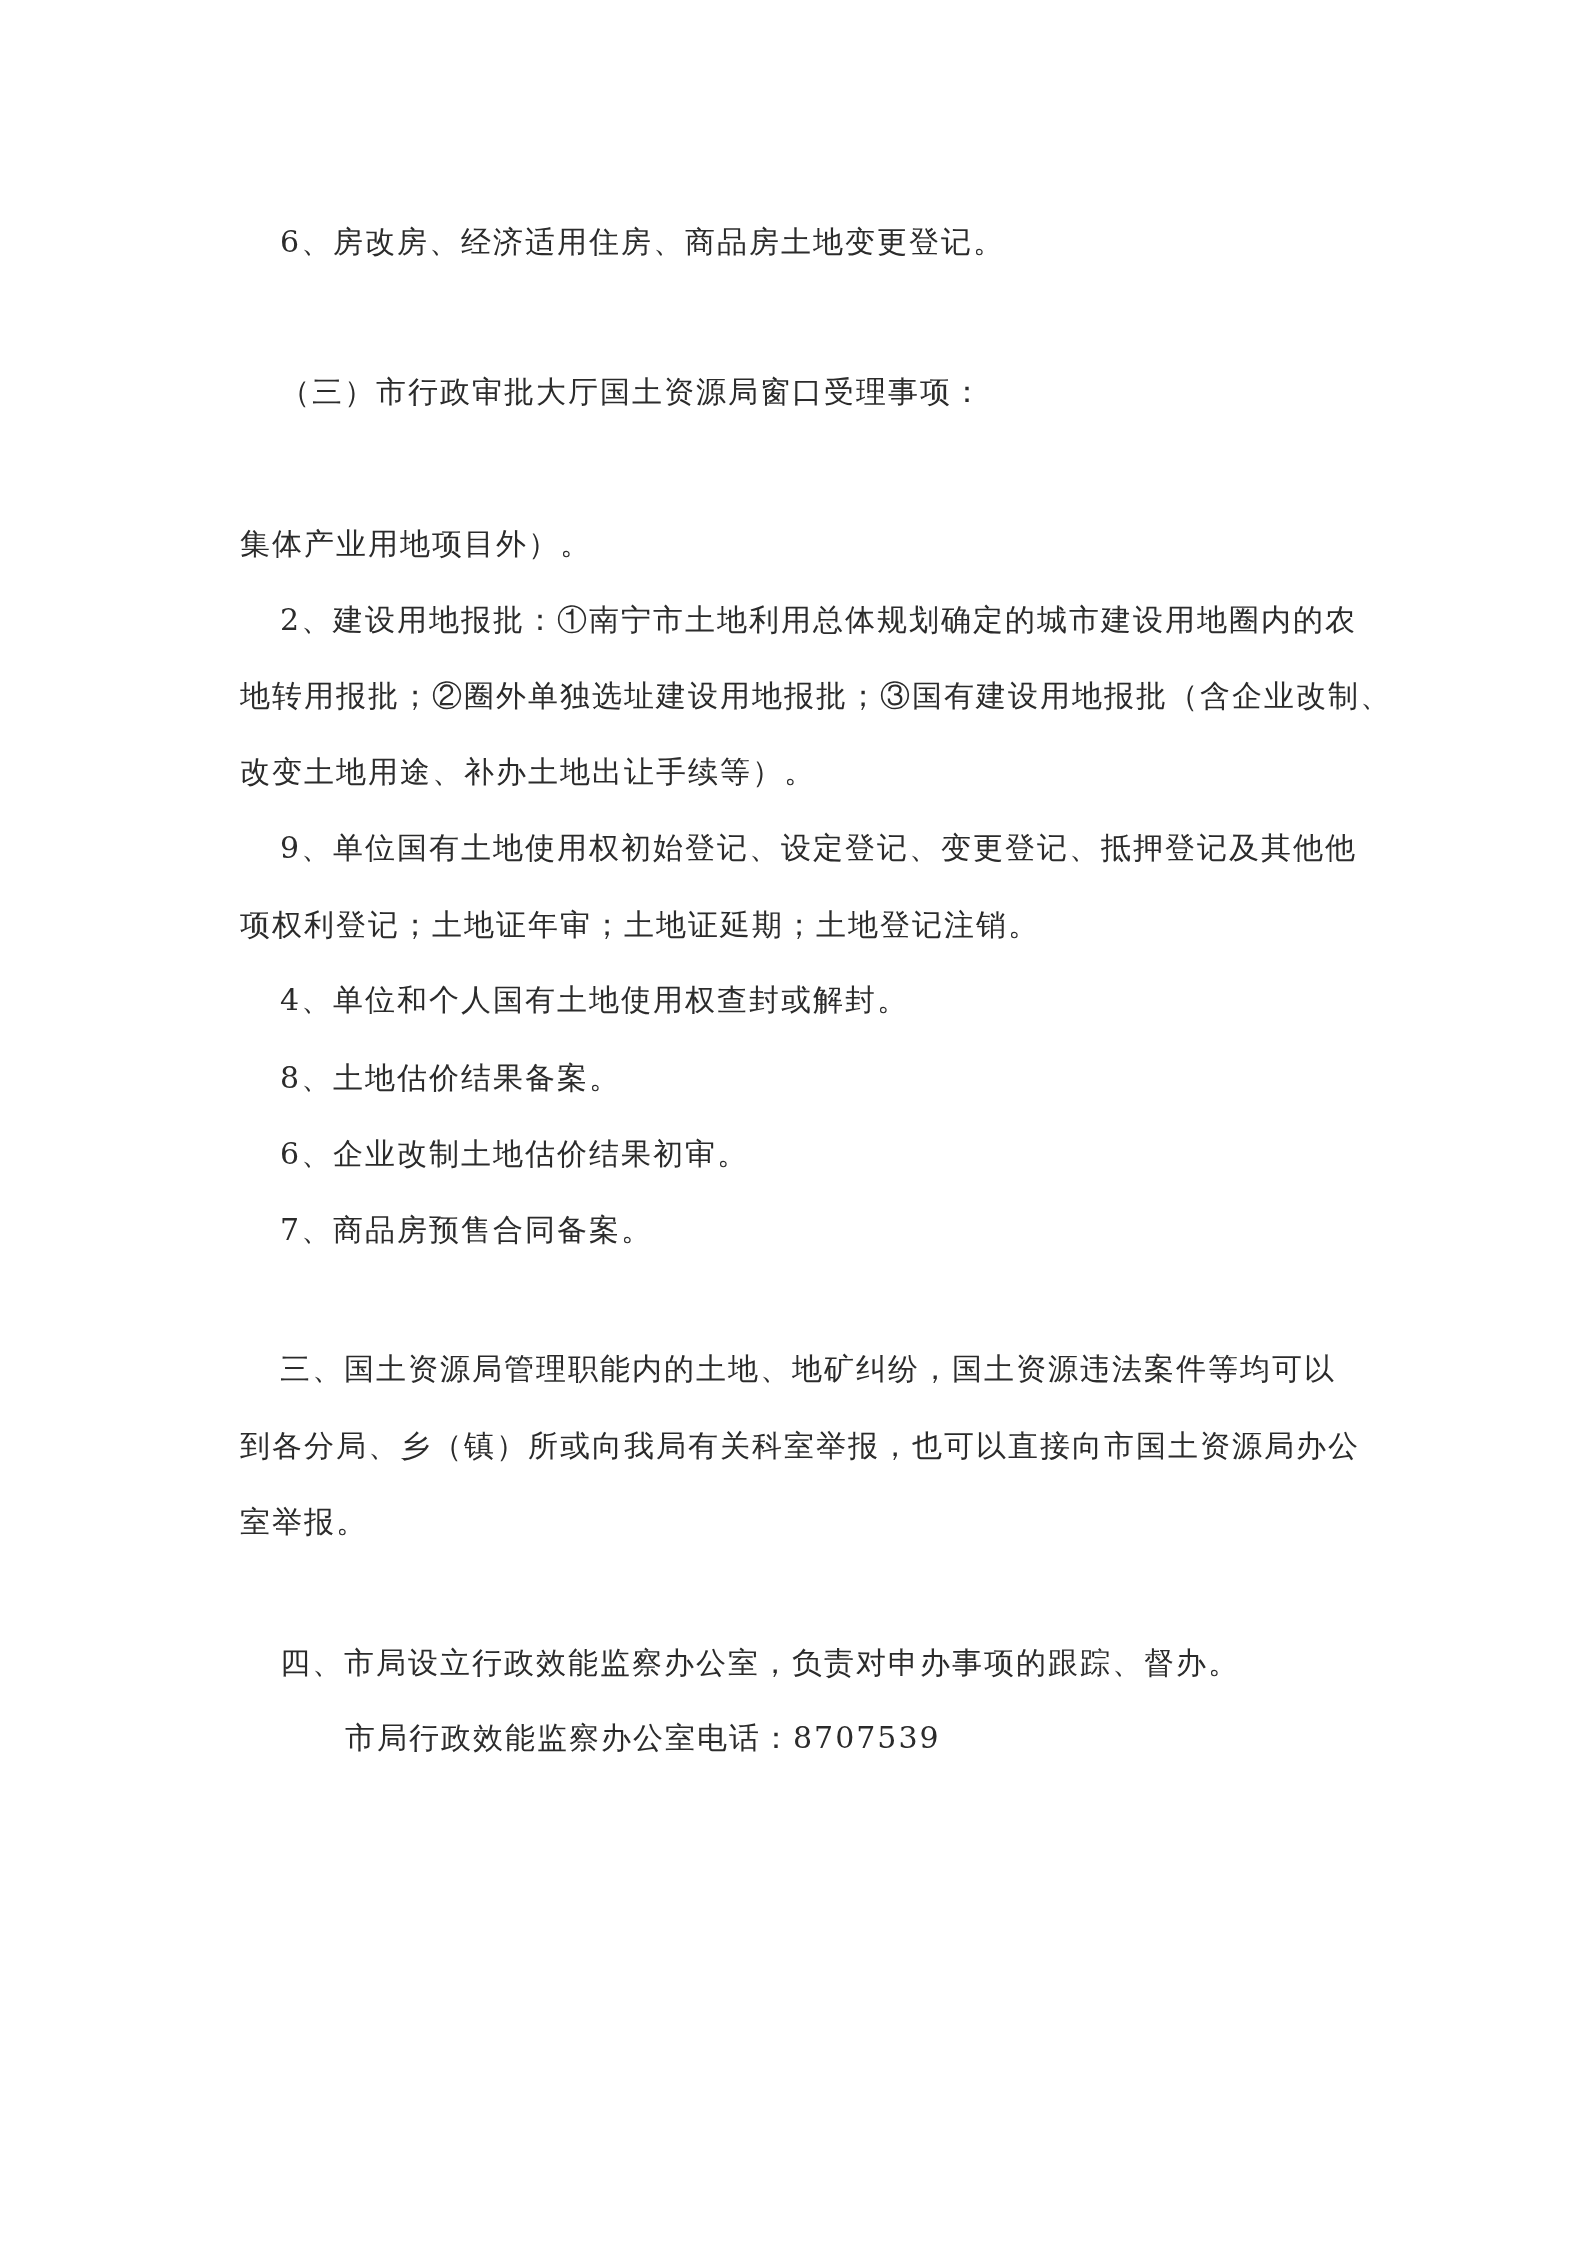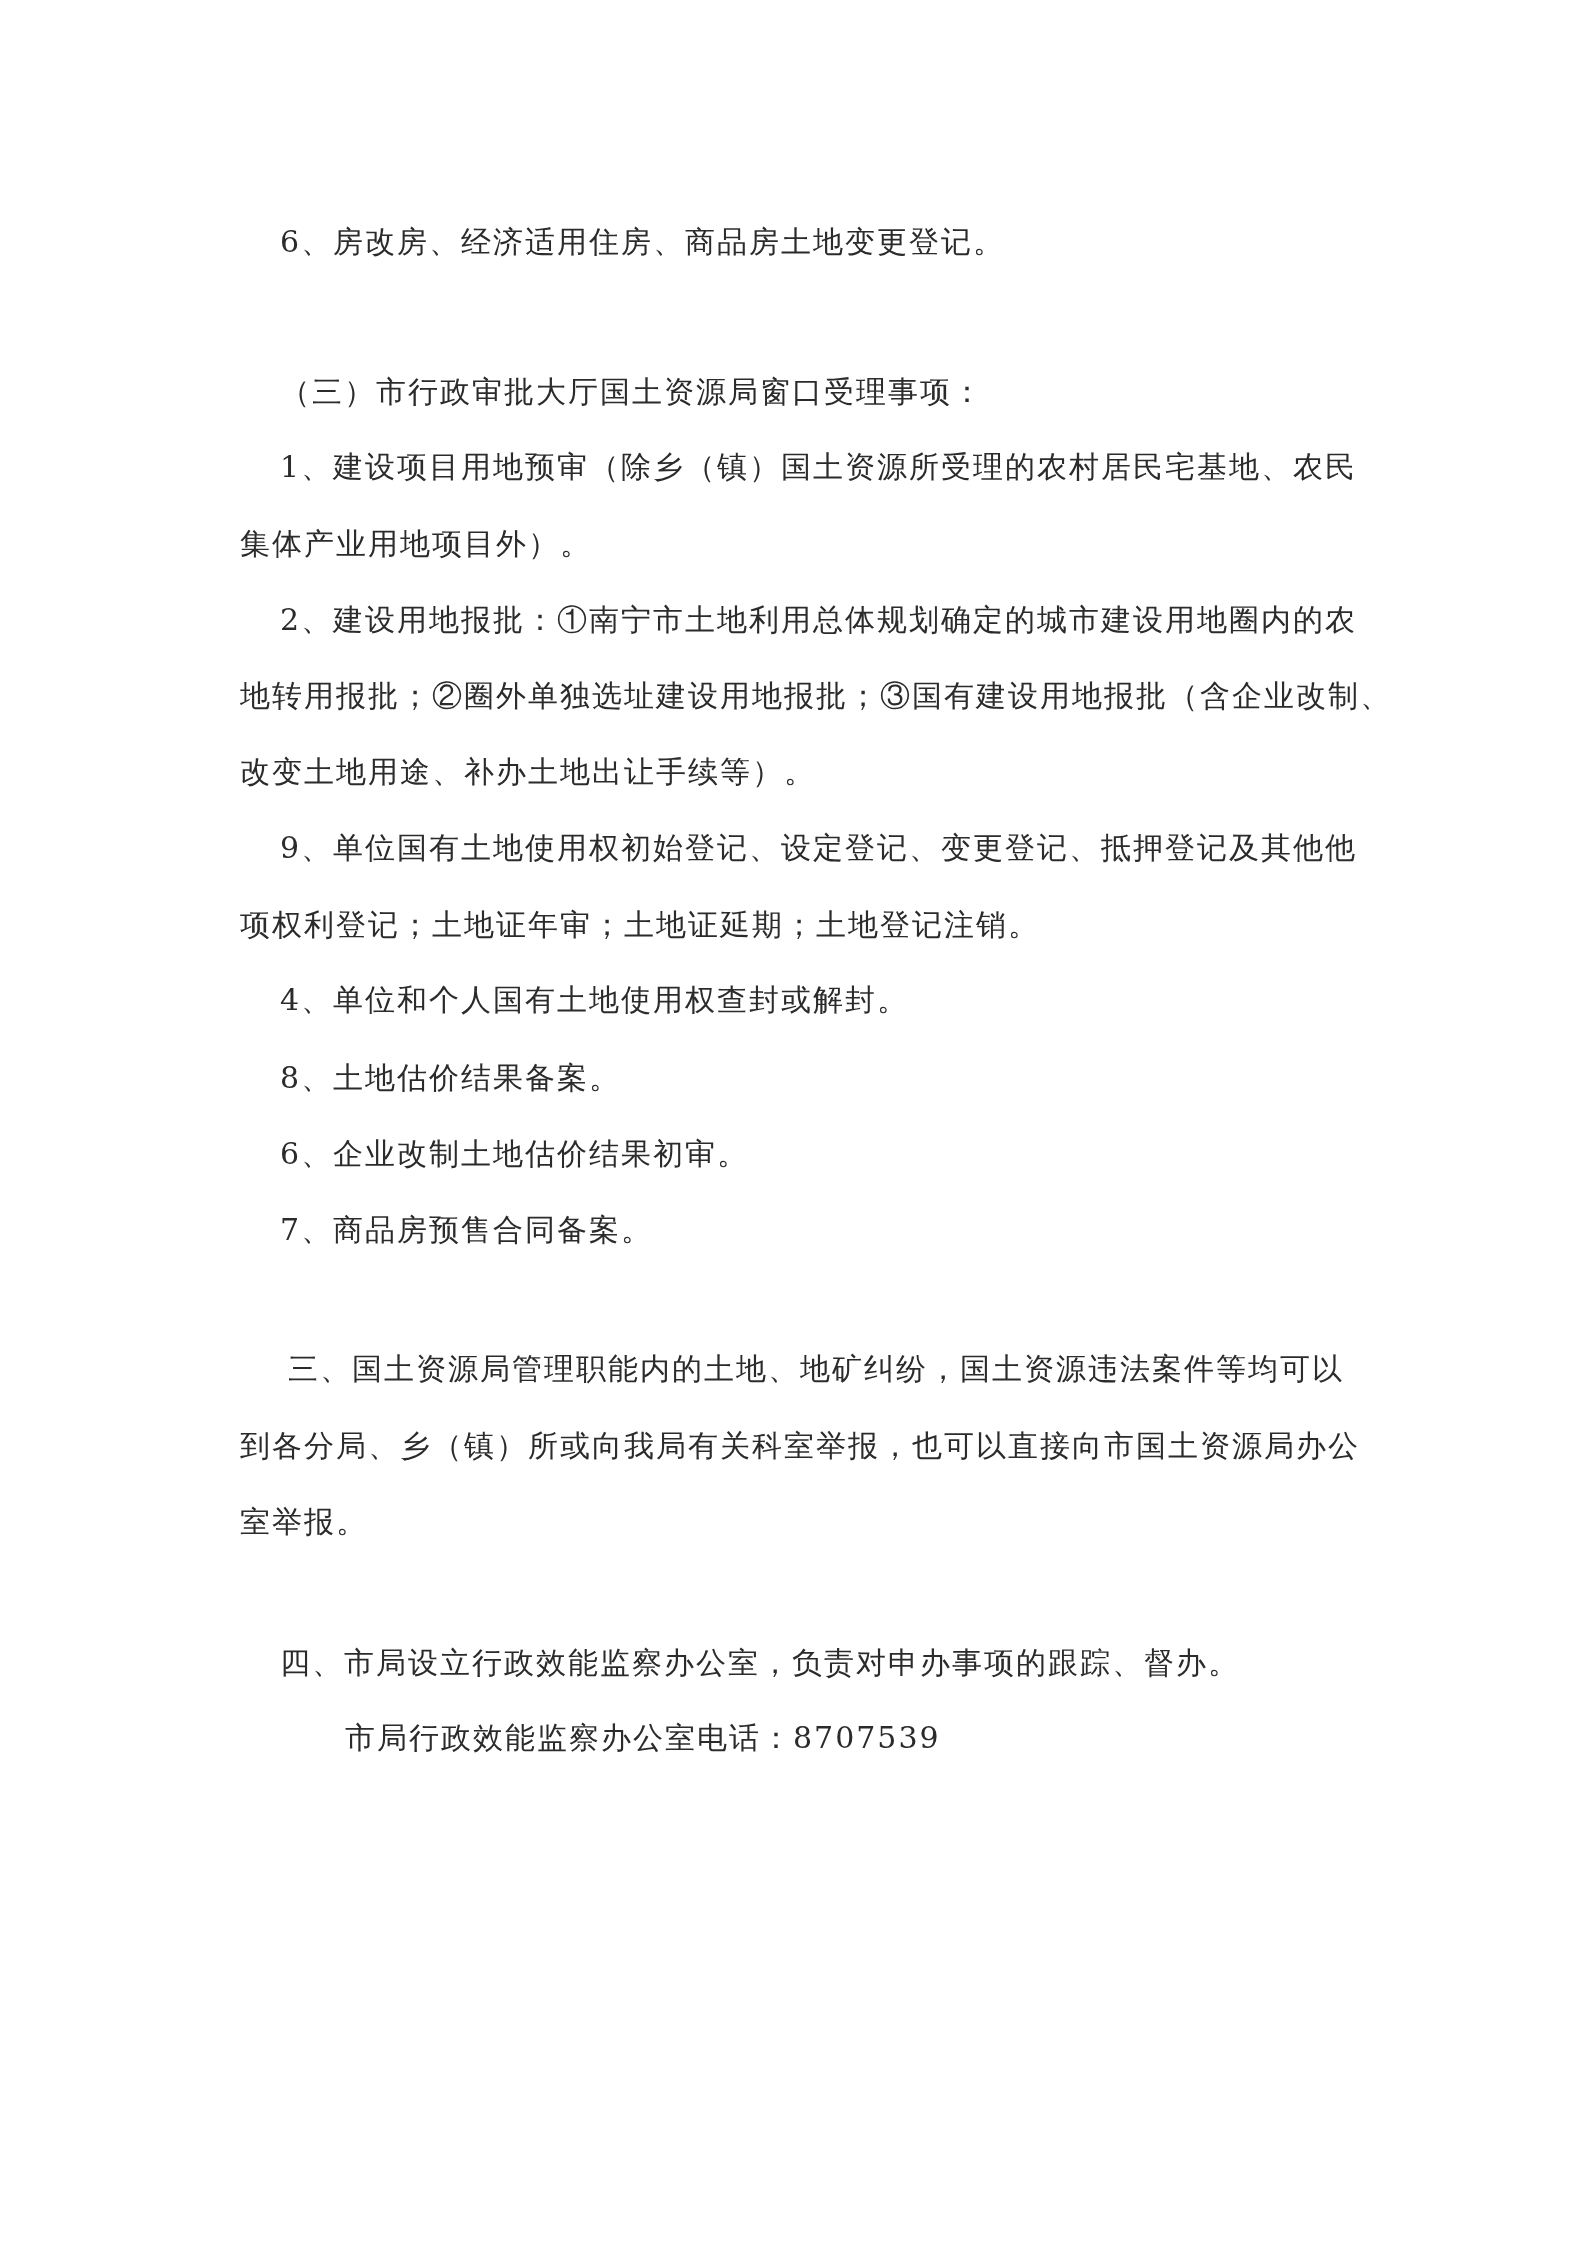--- a/index.html
+++ b/index.html
@@ -37,36 +37,35 @@
   </style>
 </head>
 <body>
 
 <div class="page">
 
   <div class="line indent" style="top:222px;">6、房改房、经济适用住房、商品房土地变更登记。</div>
 
   <div class="line indent" style="top:372px;">（三）市行政审批大厅国土资源局窗口受理事项：</div>
 
-  <div class="line indent" style="top:447px;">1、建设项目用地预审（除乡（镇）国土资源所受理的农村居民宅基地、农民</div>
   <div class="line" style="top:524px;">集体产业用地项目外）。</div>
 
   <div class="line indent" style="top:600px;">2、建设用地报批：①南宁市土地利用总体规划确定的城市建设用地圈内的农</div>
   <div class="line" style="top:676px;">地转用报批；②圈外单独选址建设用地报批；③国有建设用地报批（含企业改制、</div>
   <div class="line" style="top:752px;">改变土地用途、补办土地出让手续等）。</div>
 
   <div class="line indent" style="top:828px;">9、单位国有土地使用权初始登记、设定登记、变更登记、抵押登记及其他他</div>
   <div class="line" style="top:905px;">项权利登记；土地证年审；土地证延期；土地登记注销。</div>
 
   <div class="line indent" style="top:980px;">4、单位和个人国有土地使用权查封或解封。</div>
   <div class="line indent" style="top:1058px;">8、土地估价结果备案。</div>
   <div class="line indent" style="top:1134px;">6、企业改制土地估价结果初审。</div>
   <div class="line indent" style="top:1210px;">7、商品房预售合同备案。</div>
 
-  <div class="line indent" style="top:1349px;margin-left:8px;">三、国土资源局管理职能内的土地、地矿纠纷，国土资源违法案件等均可以</div>
+  <div class="line indent" style="top:1349px;">三、国土资源局管理职能内的土地、地矿纠纷，国土资源违法案件等均可以</div>
   <div class="line" style="top:1426px;">到各分局、乡（镇）所或向我局有关科室举报，也可以直接向市国土资源局办公</div>
   <div class="line" style="top:1502px;">室举报。</div>
 
   <div class="line indent" style="top:1643px;">四、市局设立行政效能监察办公室，负责对申办事项的跟踪、督办。</div>
 
   <div class="line indent2" style="top:1718px;">
     <span>市局行政效能监察办公室电话：</span><span>8707539</span>
   </div>
 
 </div>

